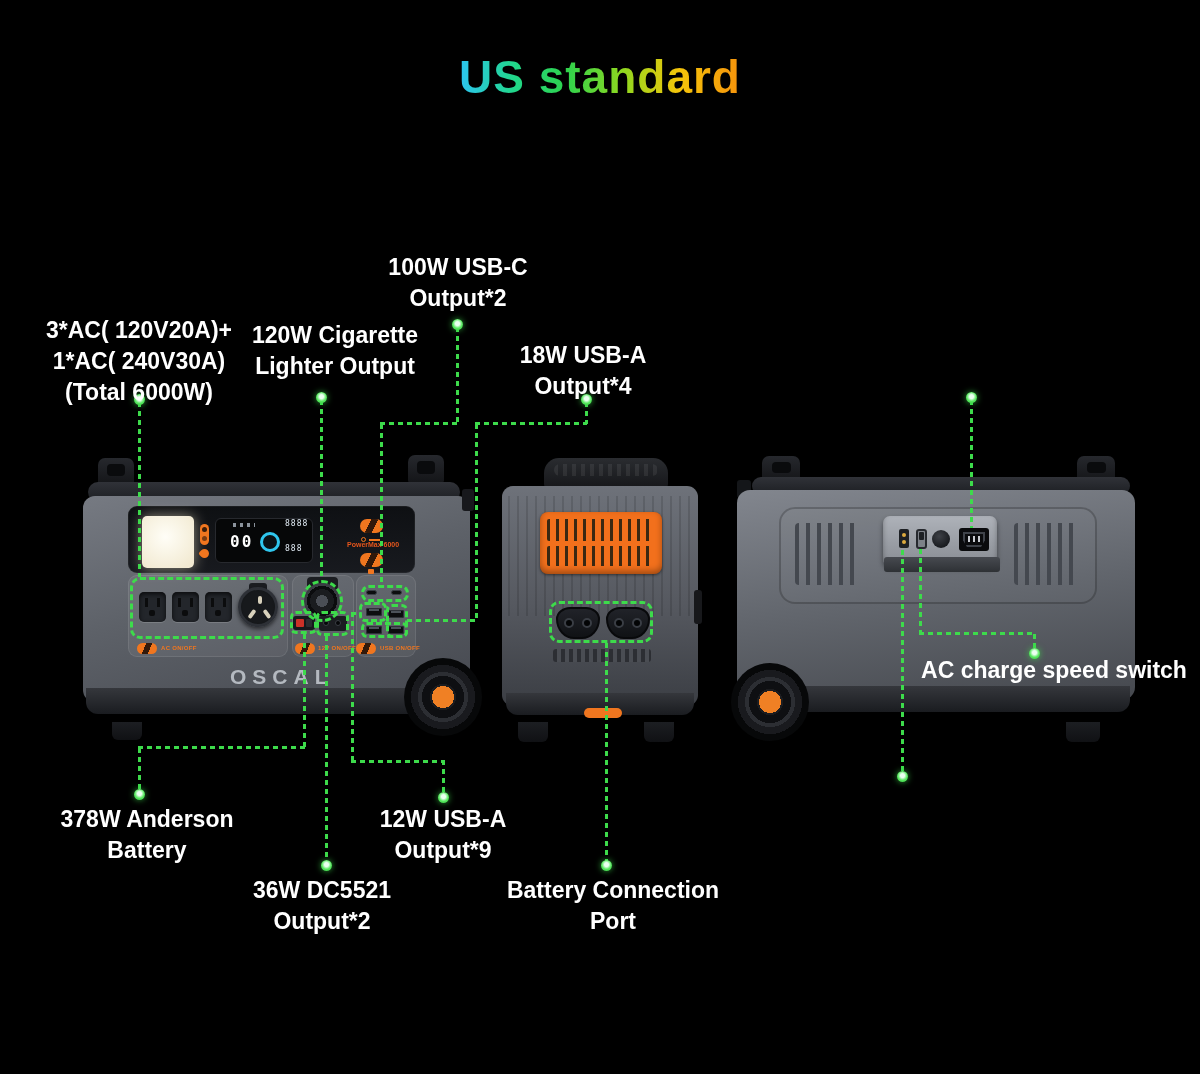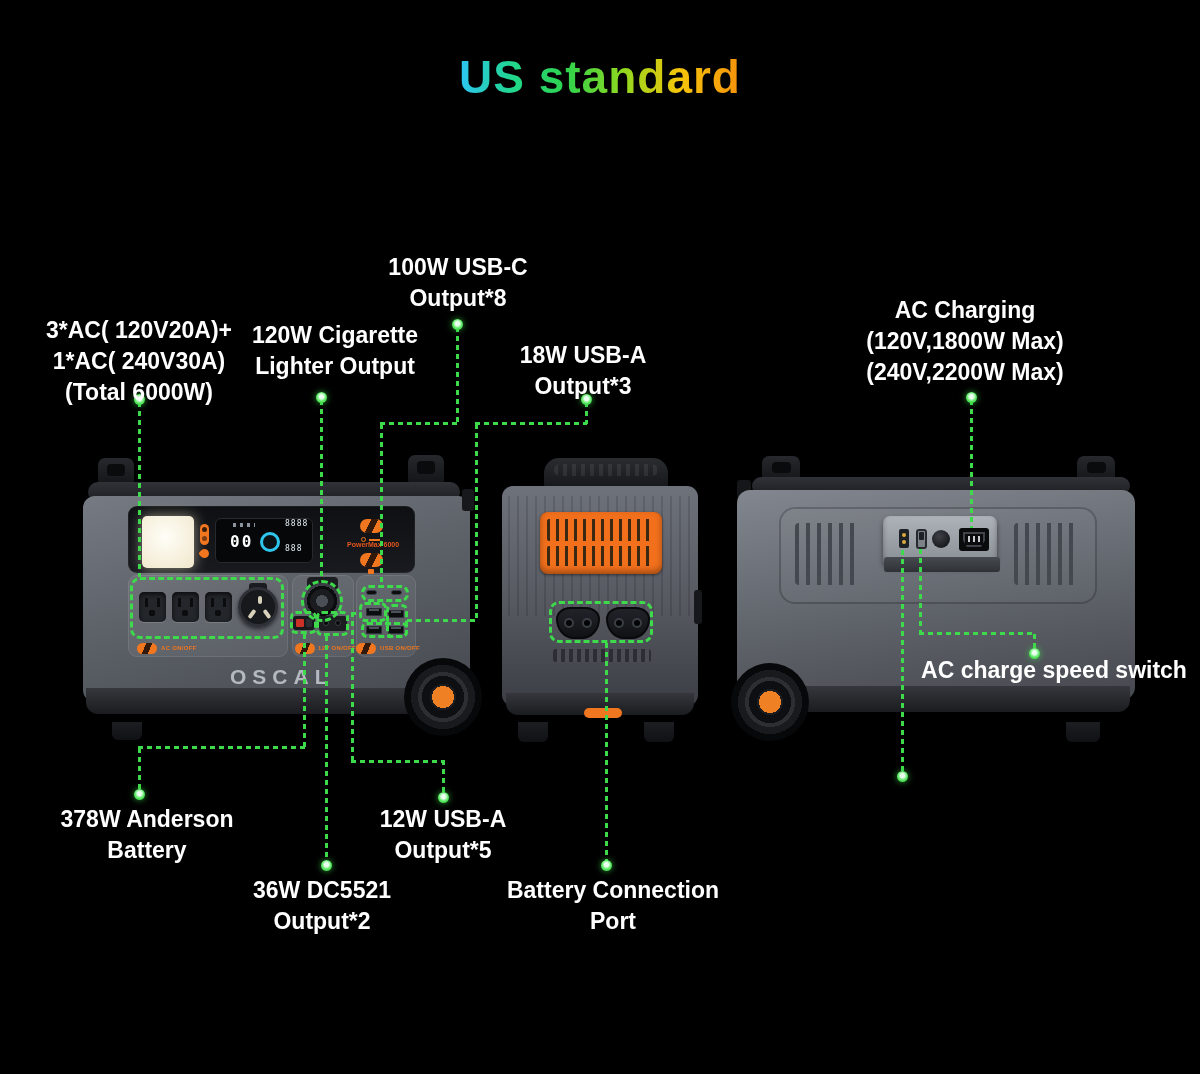--- a/index.html
+++ b/index.html
@@ -269,29 +269,26 @@
   <div class="ldot" style="left:321px;top:860px;"></div>
   <div class="ldot" style="left:438px;top:792px;"></div>
   <div class="ldot" style="left:601px;top:860px;"></div>
 
   <div class="ann" style="left:19px;top:315px;width:240px;">3*AC( 120V20A)+
 1*AC( 240V30A)
 (Total 6000W)</div>
   <div class="ann" style="left:215px;top:320px;width:240px;">120W Cigarette
 Lighter Output</div>
   <div class="ann" style="left:338px;top:252px;width:240px;">100W USB-C
-Output*8</div>
+Output*2</div>
   <div class="ann" style="left:463px;top:340px;width:240px;">18W USB-A
-Output*3</div>
-  <div class="ann" style="left:835px;top:295px;width:260px;">AC Charging
-(120V,1800W Max)
-(240V,2200W Max)</div>
+Output*4</div>
   <div class="ann" style="left:919px;top:655px;width:270px;">AC charge speed switch</div>
   <div class="ann" style="left:27px;top:804px;width:240px;">378W Anderson
 Battery</div>
   <div class="ann" style="left:202px;top:875px;width:240px;">36W DC5521
 Output*2</div>
   <div class="ann" style="left:323px;top:804px;width:240px;">12W USB-A
-Output*5</div>
+Output*9</div>
   <div class="ann" style="left:493px;top:875px;width:240px;">Battery Connection
 Port</div>
 
 </div>
 
 </body></html>

